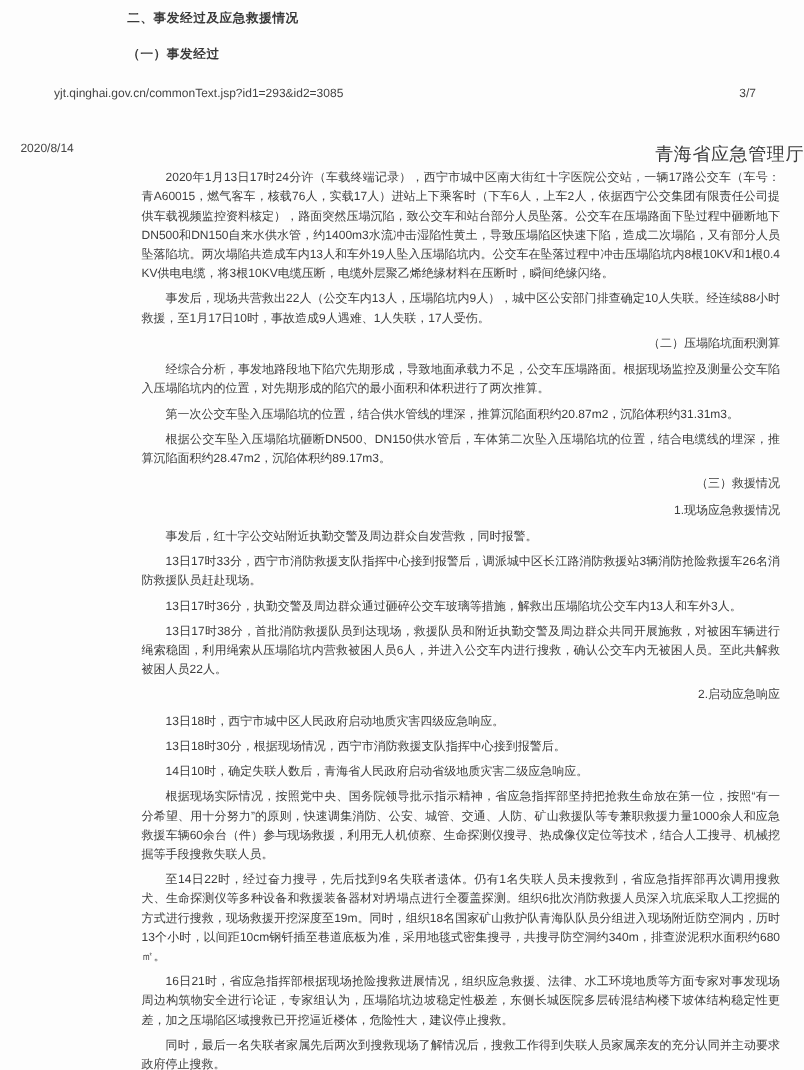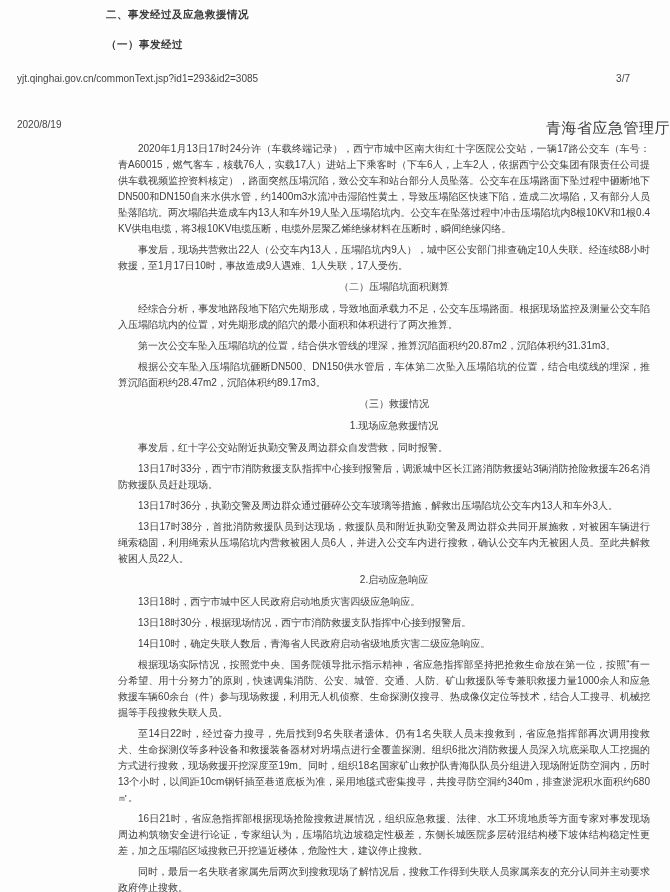--- a/index.html
+++ b/index.html
@@ -31,20 +31,21 @@
     color: #3a3a3a;
   }
   .page-footer {
     margin-top: 21px;
     display: flex;
     justify-content: space-between;
     align-items: center;
     padding: 0 40px 0 17px;
     font-size: 10px;
     color: #444;
+    margin-left: 28px;
   }
   
   .page-header {
     position: relative;
     margin-top: 35px;
     height: 14px;
     font-size: 10px;
   }
   .page-header .print-date {
     position: absolute;
@@ -66,42 +67,42 @@
   .block {
     font-size: 10px;
     line-height: 16px;
     text-align: justify;
     text-indent: 2em;
     margin: 0 0 5px 0;
     color: #3c3c3c;
     word-break: break-all;
   }
   .block.heading {
-    text-align: center;
+    text-align: right;
     margin-top: 3px;
     margin-bottom: 6px;
   }
 </style>
 </head>
 <body>
 
 <div class="doc">
 
   <div class="p3-content">
     <div class="sec-heading">二、事发经过及应急救援情况</div>
     <div class="sec-heading">（一）事发经过</div>
   </div>
 
   <div class="page-footer">
     <span>yjt.qinghai.gov.cn/commonText.jsp?id1=293&amp;id2=3085</span>
     <span>3/7</span>
   </div>
 
   <div class="page-header">
-    <span class="print-date">2020/8/19</span>
+    <span class="print-date">2020/8/14</span>
     <div class="doc-title">青海省应急管理厅</div>
   </div>
 
   <div class="p4-content">
     <p class="block">2020年1月13日17时24分许（车载终端记录），西宁市城中区南大街红十字医院公交站，一辆17路公交车（车号：青A60015，燃气客车，核载76人，实载17人）进站上下乘客时（下车6人，上车2人，依据西宁公交集团有限责任公司提供车载视频监控资料核定），路面突然压塌沉陷，致公交车和站台部分人员坠落。公交车在压塌路面下坠过程中砸断地下DN500和DN150自来水供水管，约1400m3水流冲击湿陷性黄土，导致压塌陷区快速下陷，造成二次塌陷，又有部分人员坠落陷坑。两次塌陷共造成车内13人和车外19人坠入压塌陷坑内。公交车在坠落过程中冲击压塌陷坑内8根10KV和1根0.4KV供电电缆，将3根10KV电缆压断，电缆外层聚乙烯绝缘材料在压断时，瞬间绝缘闪络。</p>
     <p class="block">事发后，现场共营救出22人（公交车内13人，压塌陷坑内9人），城中区公安部门排查确定10人失联。经连续88小时救援，至1月17日10时，事故造成9人遇难、1人失联，17人受伤。</p>
     <p class="block heading">（二）压塌陷坑面积测算</p>
     <p class="block">经综合分析，事发地路段地下陷穴先期形成，导致地面承载力不足，公交车压塌路面。根据现场监控及测量公交车陷入压塌陷坑内的位置，对先期形成的陷穴的最小面积和体积进行了两次推算。</p>
     <p class="block">第一次公交车坠入压塌陷坑的位置，结合供水管线的埋深，推算沉陷面积约20.87m2，沉陷体积约31.31m3。</p>
     <p class="block">根据公交车坠入压塌陷坑砸断DN500、DN150供水管后，车体第二次坠入压塌陷坑的位置，结合电缆线的埋深，推算沉陷面积约28.47m2，沉陷体积约89.17m3。</p>

